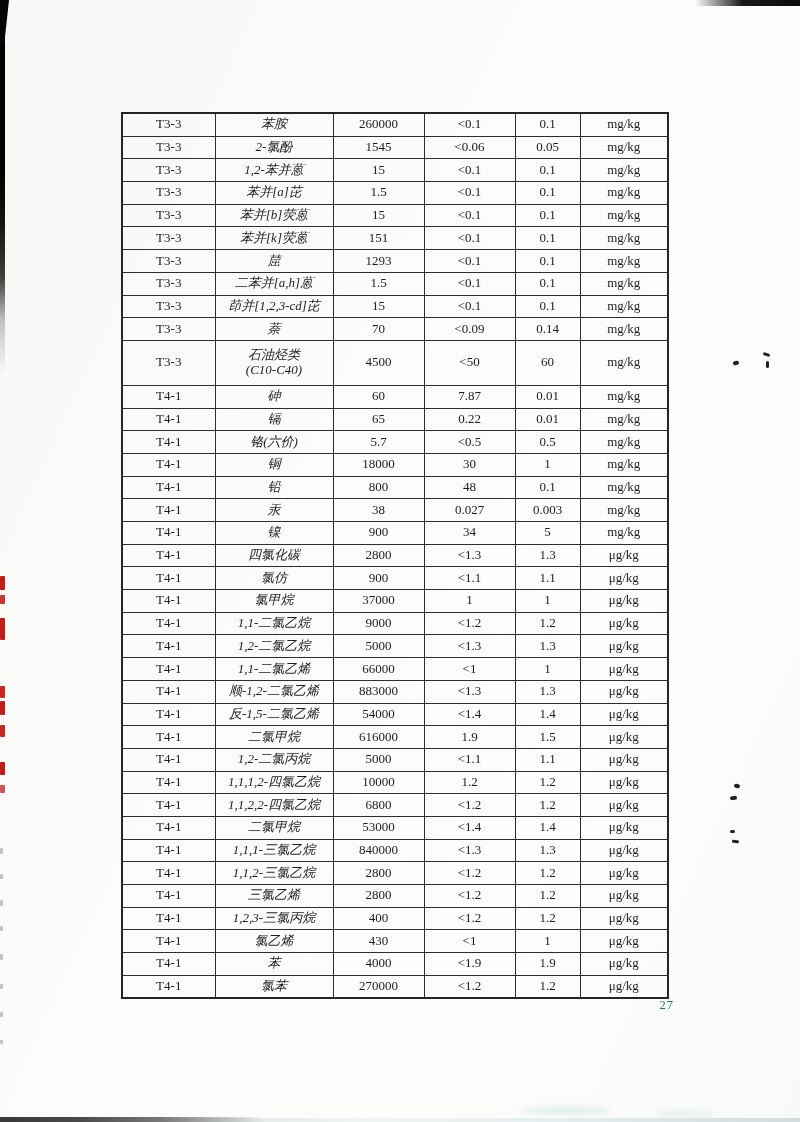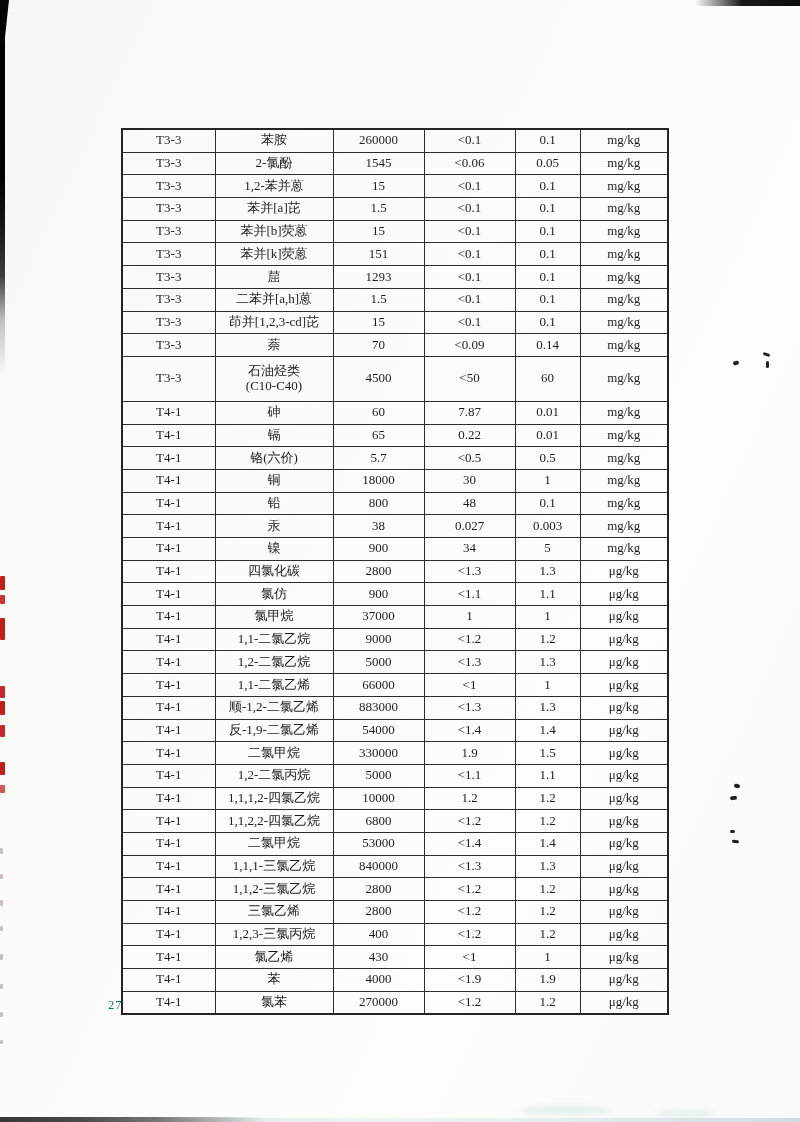--- a/index.html
+++ b/index.html
@@ -4,37 +4,37 @@
 <style>
   html,body{margin:0;padding:0;}
   body{
     width:800px;height:1122px;position:relative;overflow:hidden;
     background:linear-gradient(115deg,#f7f7f5 0%,#fbfbfa 35%,#fdfdfc 70%,#f8f9f8 100%);
     font-family:"Liberation Serif","DejaVu Serif",serif;
     color:#1c1c1c;
   }
   
   .results-table{
-    position:absolute;left:121px;top:128px;width:546px;
+    position:absolute;left:121px;top:112px;width:546px;
     border-collapse:collapse;table-layout:fixed;
     font-size:13px;
   }
   .results-table td{
     border:1px solid #2e2d2b;
     text-align:center;vertical-align:middle;
     height:21.7px;line-height:1.15;padding:0 2px;
     white-space:nowrap;overflow:hidden;
   }
   .results-table{border:2px solid #262524;}
-  .results-table td.analyte{white-space:pre-line;}
+  .results-table td.analyte{white-space:pre-line;font-style:italic;}
   .results-table tr.tall td{height:44px;}
   
   .page-number{
-    position:absolute;left:108px;top:998px;width:546px;
-    text-align:left;font-size:12.5px;color:#0f766e;
+    position:absolute;left:128px;top:998px;width:546px;
+    text-align:right;font-size:12.5px;color:#0f766e;
     letter-spacing:1px;
   }
   
   .artifact{position:absolute;pointer-events:none;}
   .edge-left-bar{
     left:0;top:0;width:5px;height:445px;
     background:linear-gradient(to bottom,#000 0%,#000 38%,#141414 50%,#3d3d3d 62%,rgba(90,90,90,.35) 72%,rgba(120,120,120,0) 84%);
   }
   .edge-left-bar-top{left:0;top:0;width:9px;height:46px;background:#050505;
     clip-path:polygon(0 0,100% 0,45% 100%,0 100%);}
@@ -300,30 +300,30 @@
       <tr>
         <td>T4-1</td>
         <td class="analyte">顺-1,2-二氯乙烯</td>
         <td>883000</td>
         <td>&lt;1.3</td>
         <td>1.3</td>
         <td>μg/kg</td>
       </tr>
       <tr>
         <td>T4-1</td>
-        <td class="analyte">反-1,9-二氯乙烯</td>
+        <td class="analyte">反-1,5-二氯乙烯</td>
         <td>54000</td>
         <td>&lt;1.4</td>
         <td>1.4</td>
         <td>μg/kg</td>
       </tr>
       <tr>
         <td>T4-1</td>
         <td class="analyte">二氯甲烷</td>
-        <td>330000</td>
+        <td>616000</td>
         <td>1.9</td>
         <td>1.5</td>
         <td>μg/kg</td>
       </tr>
       <tr>
         <td>T4-1</td>
         <td class="analyte">1,2-二氯丙烷</td>
         <td>5000</td>
         <td>&lt;1.1</td>
         <td>1.1</td>

